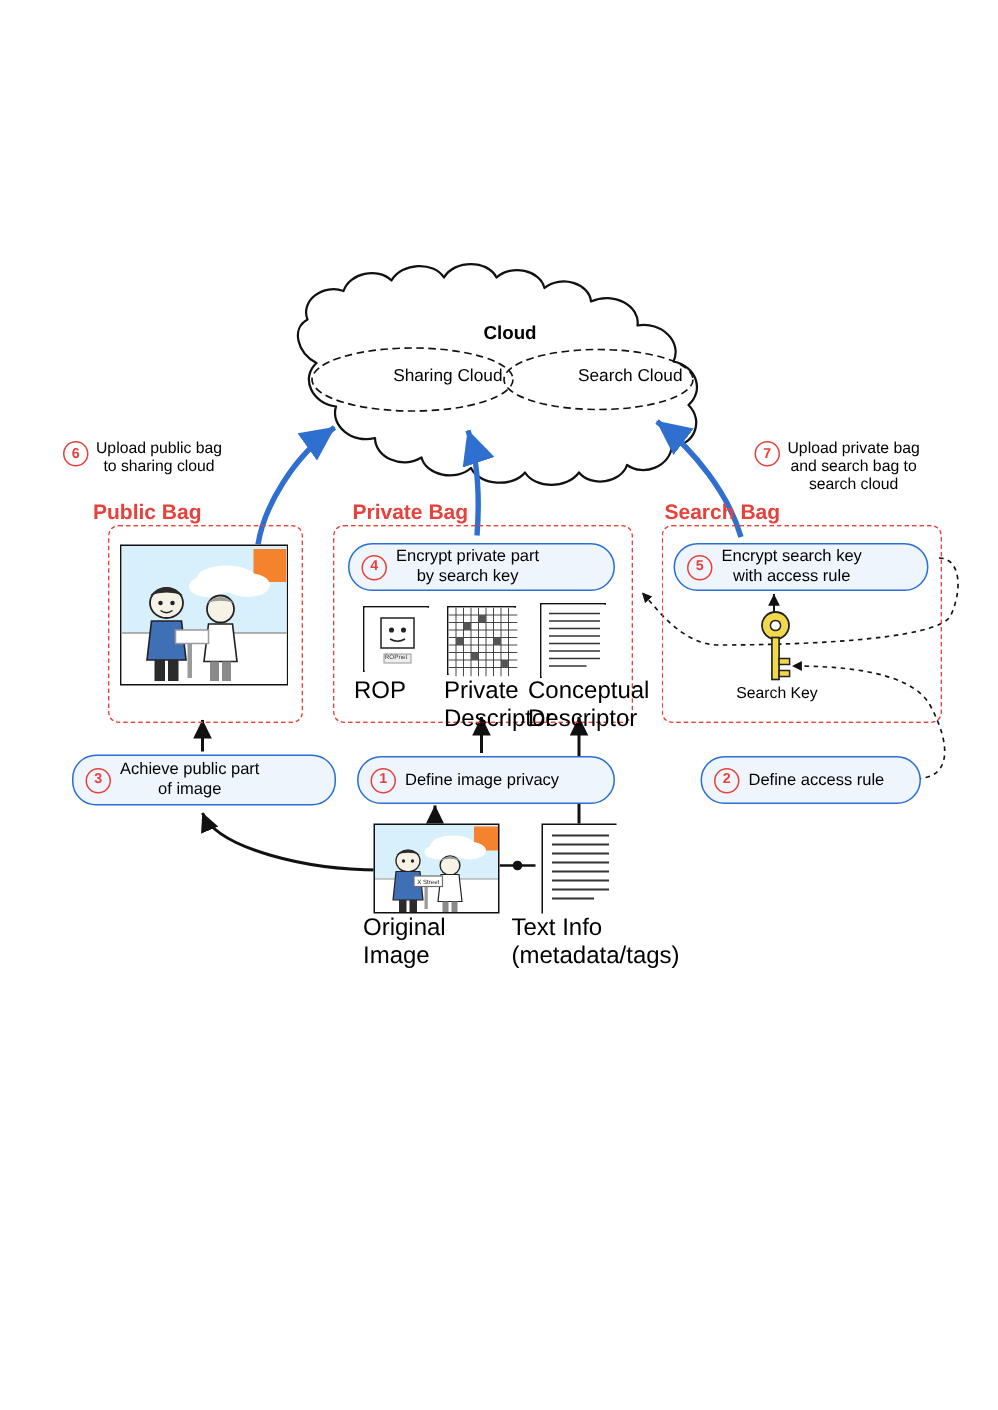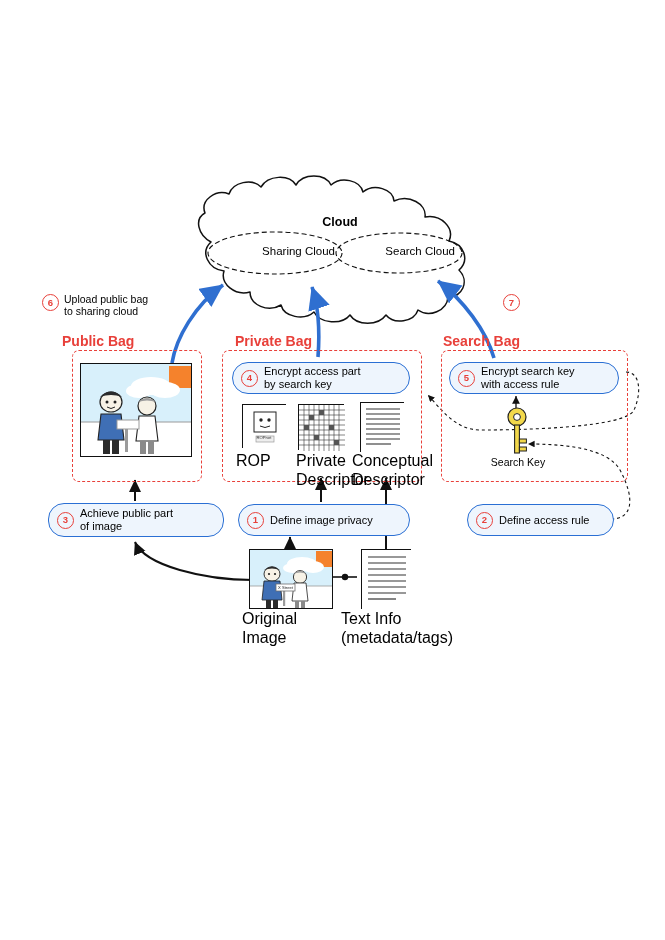--- a/index.html
+++ b/index.html
@@ -68,20 +68,21 @@
     display: flex;
     align-items: center;
     gap: 6px;
     padding: 4px 10px 4px 8px;
   }
   .pill-text {
     font-size: 11px;
     color: #000;
     line-height: 1.15;
     white-space: pre-line;
+    text-align: center;
   }
   .stepnum {
     flex: 0 0 auto;
     width: 15px; height: 15px;
     border: 1.1px solid #e8403a;
     border-radius: 50%;
     color: #e8403a;
     font-size: 9.5px;
     font-weight: bold;
     display: flex;
@@ -215,20 +216,23 @@
   <div class="cloud-sub abs" style="left:343px; top:245px; width:112px;">Search Cloud</div>
 
   <div class="bare-step" style="left:42px; top:293px; width:160px;">
     <div class="stepnum">6</div>
     <div class="pill-text">Upload public bag
 to sharing cloud</div>
   </div>
 
   <div class="bare-step" style="left:503px; top:293px; width:150px;">
     <div class="stepnum">7</div>
+    <div class="pill-text">Upload private bag
+and search bag to
+search cloud</div>
   </div>
 
   <div class="bag-title" style="left:62px; top:333px;">Public Bag</div>
   <div class="bag" style="left:72px; top:350px; width:128px; height:130px;"></div>
 
   <div class="thumb" style="left:80px; top:363px; width:112px; height:94px;">
     <svg viewBox="0 0 112 94" width="112" height="94">
       <rect x="0" y="0" width="112" height="94" fill="#ffffff"></rect>
 
       <rect x="0" y="0" width="112" height="58" fill="#d8f0fb"></rect>
@@ -266,21 +270,21 @@
         <rect x="36" y="56" width="22" height="9" fill="#ffffff" stroke="#9b9b9b" stroke-width="1"></rect>
       </g>
     </svg>
   </div>
 
   <div class="bag-title" style="left:235px; top:333px;text-align:center;">Private Bag</div>
   <div class="bag" style="left:222px; top:350px; width:198px; height:130px;"></div>
 
   <div class="pill" style="left:232px; top:362px; width:178px; height:32px;">
     <div class="stepnum">4</div>
-    <div class="pill-text">Encrypt access part
+    <div class="pill-text">Encrypt private part
 by search key</div>
   </div>
 
   <div class="glyphbox" style="left:242px; top:404px; width:44px; height:44px;">
     <svg viewBox="0 0 44 44" width="44" height="44">
       <rect x="0" y="0" width="44" height="44" fill="#fff"></rect>
       <rect x="11" y="7" width="22" height="20" fill="#fff" stroke="#222" stroke-width="1"></rect>
       <circle cx="18" cy="15" r="1.7" fill="#222"></circle>
       <circle cx="26" cy="15" r="1.7" fill="#222"></circle>
       <path d="M17,21 Q22,24 27,21" stroke="#222" stroke-width="1" fill="none"></path>

